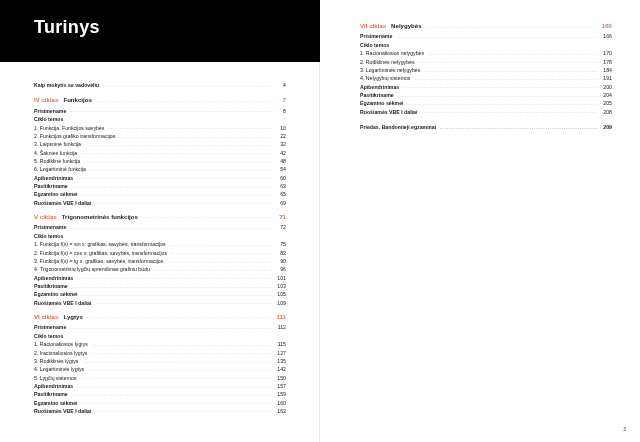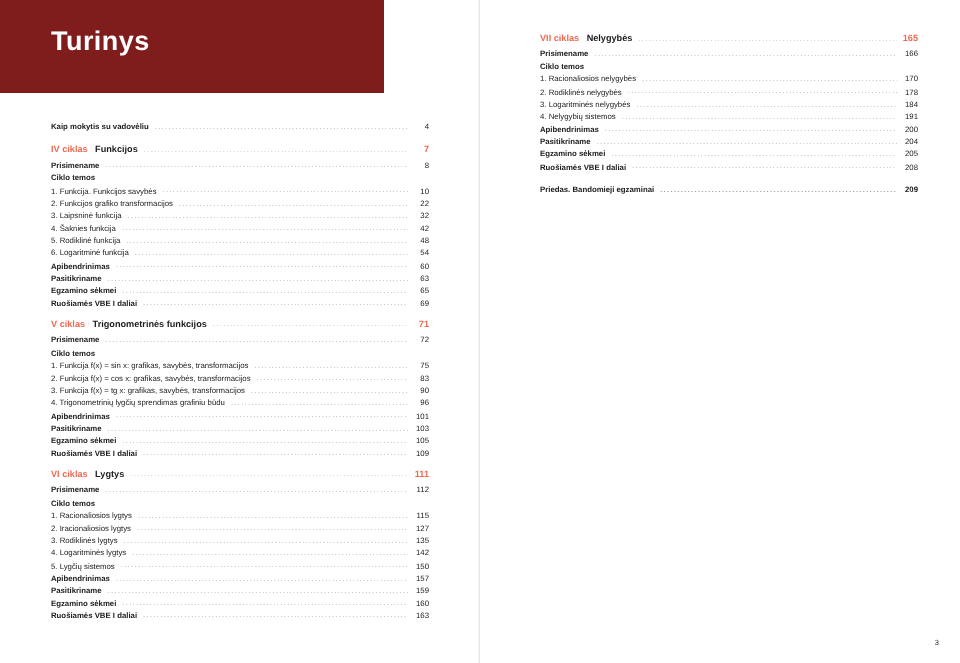--- a/index.html
+++ b/index.html
@@ -26,23 +26,23 @@
     width: 320px;
     height: 442px;
     background: #ffffff;
     border-right: 1px solid #e8e8e8;
     box-sizing: border-box;
   }
   .title-band {
     position: absolute;
     left: 0;
     top: 0;
-    width: 256px;
+    width: 320px;
     height: 62px;
-    background: #7f1d1d;
+    background: #000000;
   }
   .title-band .title {
     position: absolute;
     left: 34px;
     top: 17px;
     color: #ffffff;
     font-size: 18px;
     font-weight: bold;
     letter-spacing: 0.3px;
   }

